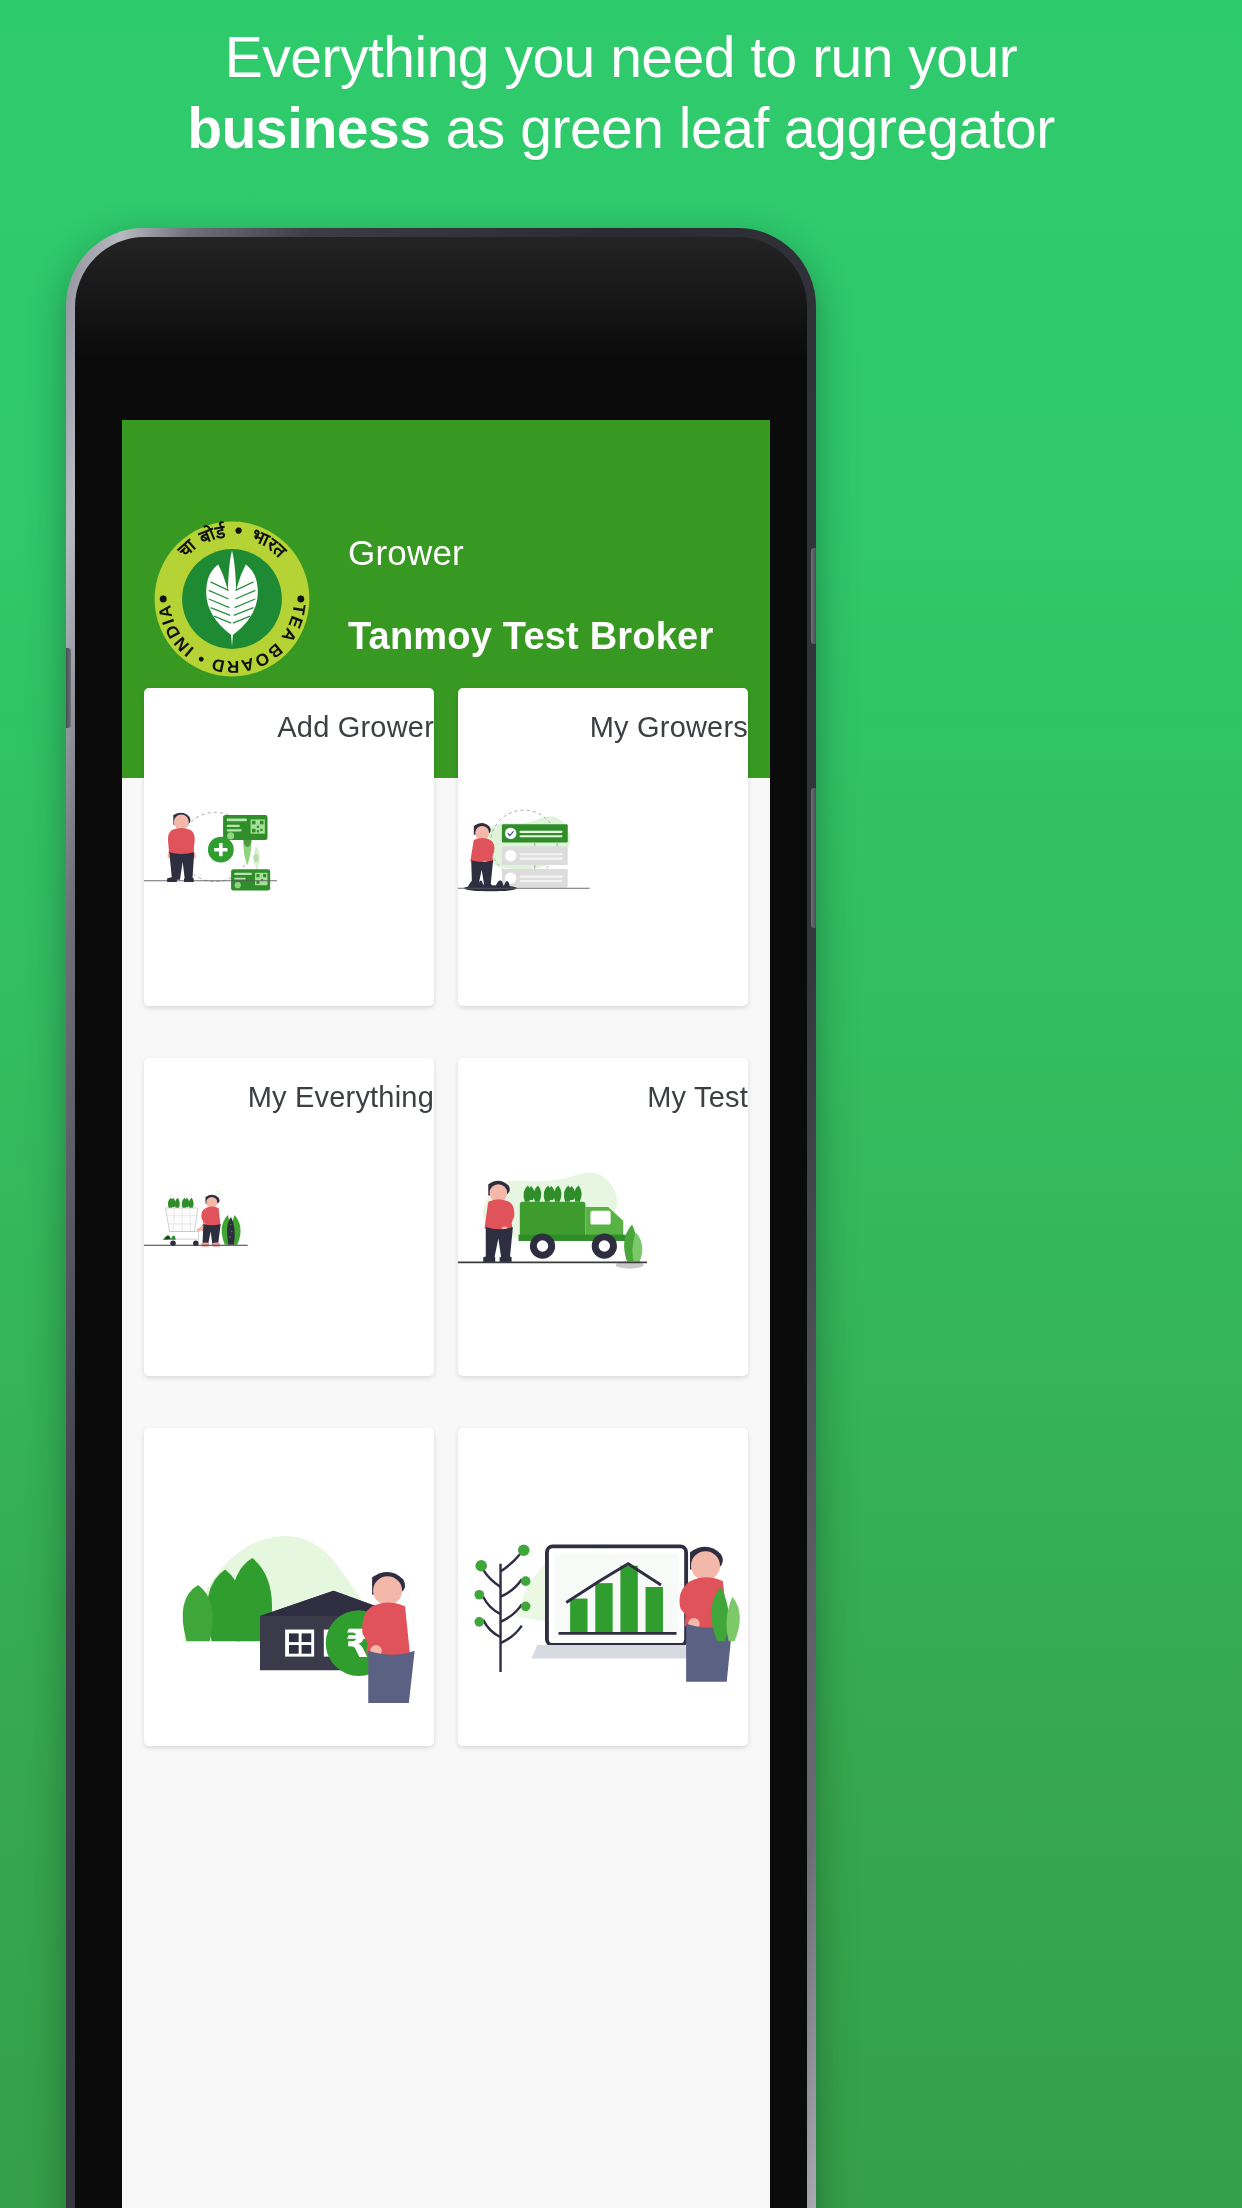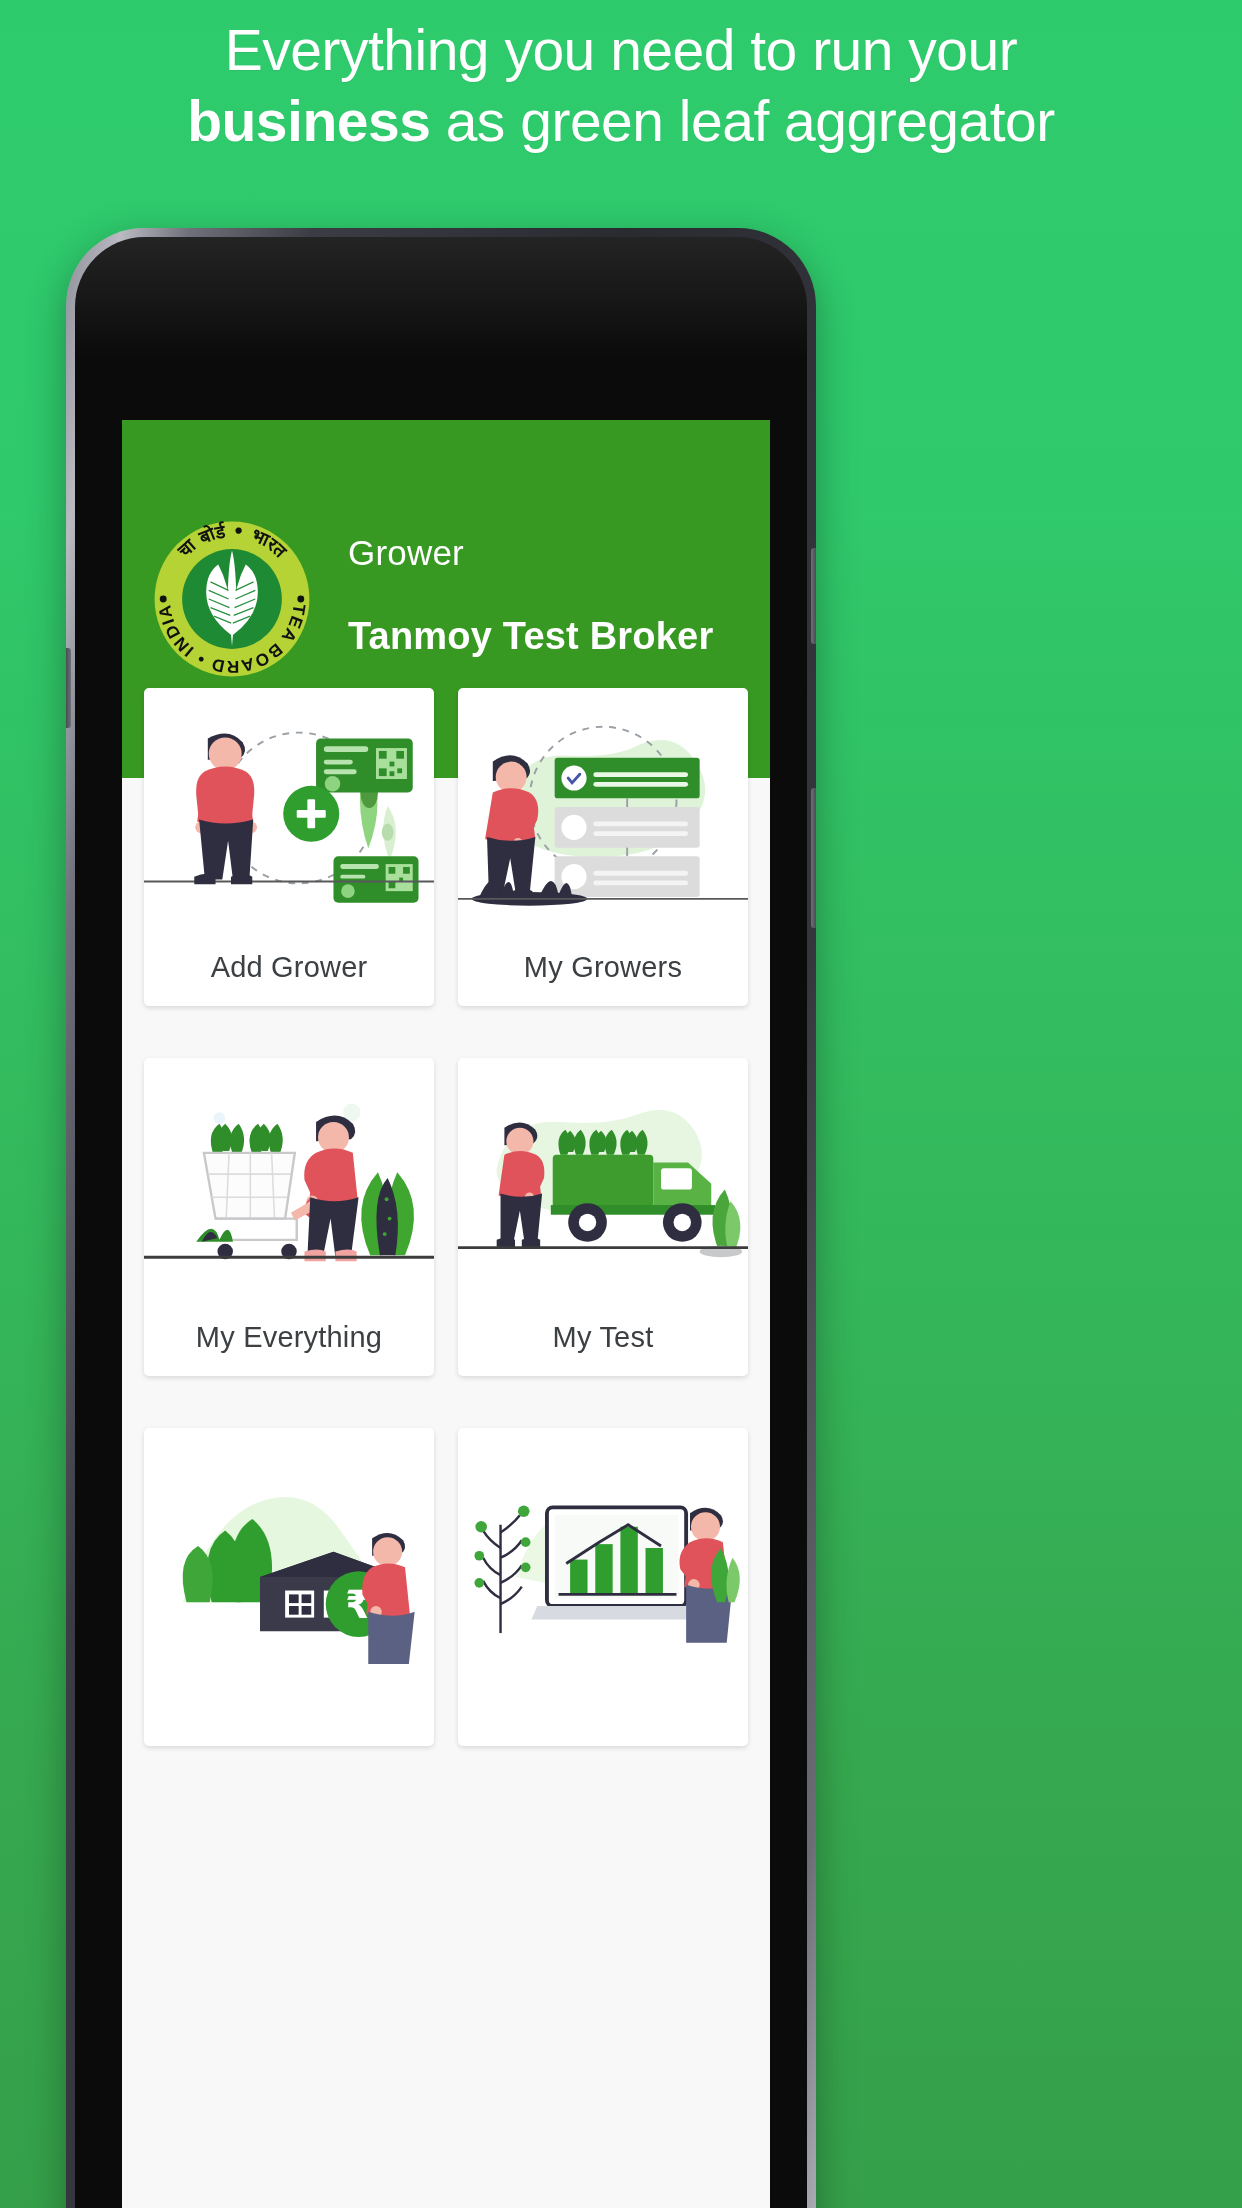--- a/index.html
+++ b/index.html
@@ -5,21 +5,21 @@
   * { margin:0; padding:0; box-sizing:border-box; }
   html,body { width:1242px; height:2208px; overflow:hidden; }
   body {
     font-family:"Liberation Sans", sans-serif;
     background:linear-gradient(180deg,#2ecb6d 0%,#2fc96b 22%,#34b85c 55%,#36a84f 80%,#35a04a 100%);
     position:relative;
   }
 
   
   .headline {
-    position:absolute; top:1px; left:0; width:1242px;
+    position:absolute; top:8px; left:0; width:1242px;
     padding:14px 26px 0; text-align:center; color:#ffffff;
     font-size:57px; line-height:1.24; letter-spacing:-0.5px;
     font-weight:400; text-shadow:0 1px 1px rgba(0,0,0,.05);
   }
   .headline .b { font-weight:bold; }
 
   
   .phone {
     position:absolute; left:66px; top:228px;
     width:750px; height:2100px;
@@ -88,21 +88,21 @@
   
   .tiles {
     position:absolute; top:268px; left:0; right:0; bottom:0;
     padding:0 22px; display:grid;
     grid-template-columns:1fr 1fr; gap:52px 24px;
     align-content:start;
   }
   .tile {
     background:#ffffff; border-radius:5px;
     box-shadow:0 2px 5px rgba(0,0,0,.13);
-    height:318px; display:flex; flex-direction:column;
+    height:318px; display:flex; flex-direction:row;
     overflow:hidden;
   }
   .tile-art { flex:1 1 auto; position:relative; overflow:hidden; }
   .tile-art svg { position:absolute; inset:0; width:100%; height:100%; }
   .tile-label {
     height:78px; display:flex; align-items:center; justify-content:center;
     font-size:29px; color:#3c4043; letter-spacing:.2px;
   }
 </style>
 </head>

